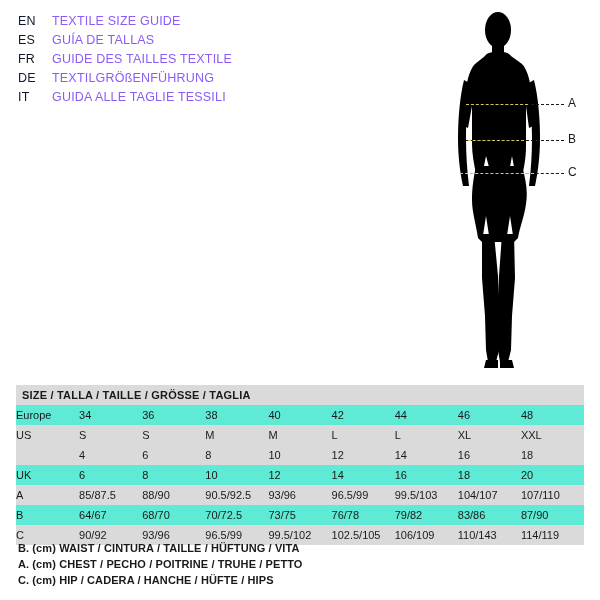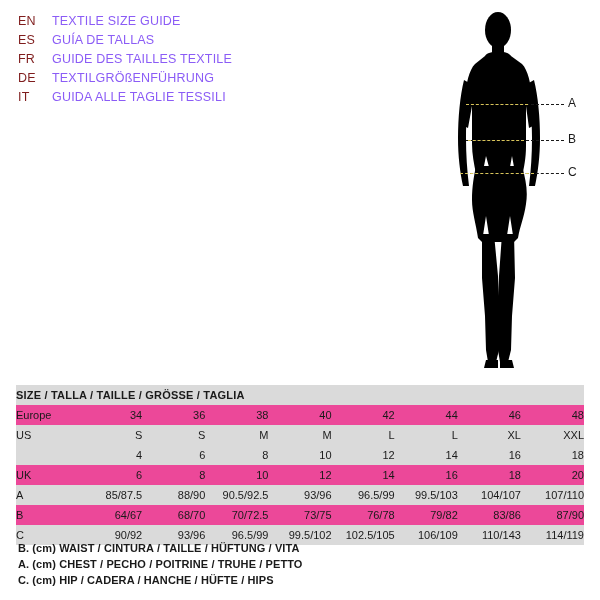--- a/index.html
+++ b/index.html
@@ -31,21 +31,21 @@
   .lang-row {
     display: flex;
     align-items: baseline;
     height: 19px;
     font-size: 12.5px;
     letter-spacing: 0.2px;
   }
   .lang-code {
     width: 34px;
     flex: 0 0 34px;
-    color: #7f1d1d;
+    color: #0f172a;
   }
   .lang-text {
     color: #8b5cf6;
   }
 
   
   .figure-wrap {
     position: absolute;
     left: 430px;
     top: 6px;
@@ -109,33 +109,34 @@
     padding: 2px 0 2px 0;
     height: 16px;
     vertical-align: middle;
   }
   td.rowlabel {
     text-align: left;
     padding-left: 6px;
     width: 88px;
   }
   td.val {
-    text-align: right;
+    text-align: left;
   }
   tr.head td {
     font-weight: bold;
     text-align: left;
+    padding-left: 6px;
     font-size: 11px;
     letter-spacing: 0.2px;
   }
   tr.shaded {
     background: #dadada;
   }
   tr.plain {
-    background: #ec4899;
+    background: #5eead4;
   }
 
   
   .legend {
     position: absolute;
     left: 18px;
     top: 542px;
     font-size: 11px;
     font-weight: bold;
     letter-spacing: 0.1px;

